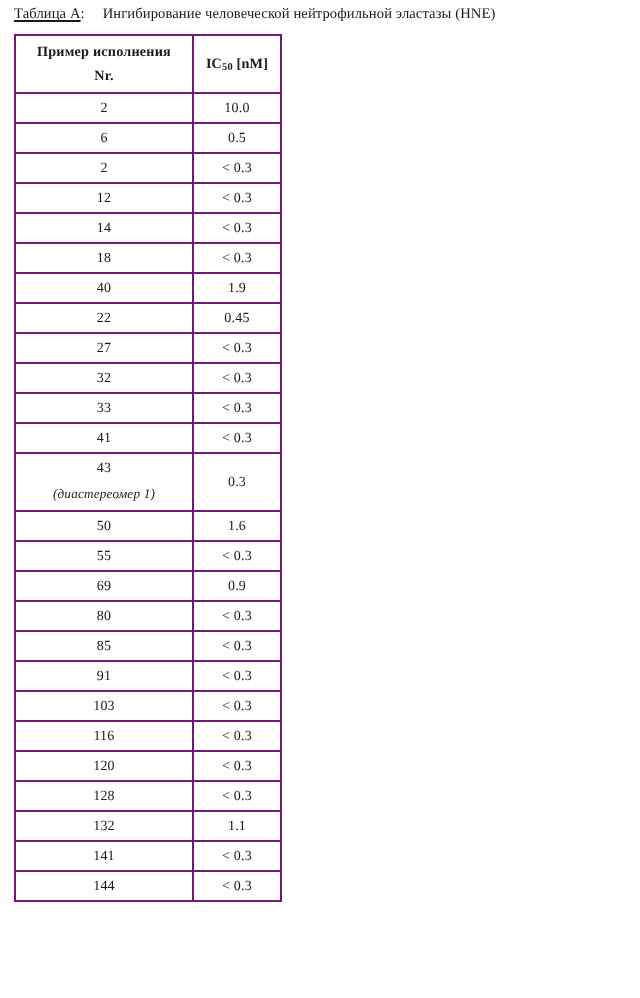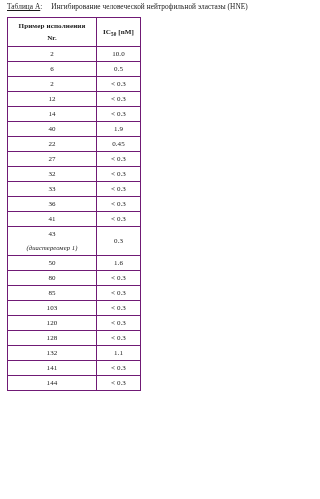--- a/index.html
+++ b/index.html
@@ -151,20 +151,26 @@
           <td class="ic50-cell">&lt; 0.3</td>
         </tr>
         <tr>
           <td class="example-cell">
             <span class="ex-num">14</span>
           </td>
           <td class="ic50-cell">&lt; 0.3</td>
         </tr>
         <tr>
           <td class="example-cell">
+            <span class="ex-num">18</span>
+          </td>
+          <td class="ic50-cell">&lt; 0.3</td>
+        </tr>
+        <tr>
+          <td class="example-cell">
             <span class="ex-num">40</span>
           </td>
           <td class="ic50-cell">1.9</td>
         </tr>
         <tr>
           <td class="example-cell">
             <span class="ex-num">22</span>
           </td>
           <td class="ic50-cell">0.45</td>
         </tr>
@@ -176,26 +182,20 @@
         </tr>
         <tr>
           <td class="example-cell">
             <span class="ex-num">32</span>
           </td>
           <td class="ic50-cell">&lt; 0.3</td>
         </tr>
         <tr>
           <td class="example-cell">
             <span class="ex-num">33</span>
-          </td>
-          <td class="ic50-cell">&lt; 0.3</td>
-        </tr>
-        <tr>
-          <td class="example-cell">
-            <span class="ex-num">36</span>
           </td>
           <td class="ic50-cell">&lt; 0.3</td>
         </tr>
         <tr>
           <td class="example-cell">
             <span class="ex-num">41</span>
           </td>
           <td class="ic50-cell">&lt; 0.3</td>
         </tr>
         <tr>
@@ -206,33 +206,57 @@
           <td class="ic50-cell">0.3</td>
         </tr>
         <tr>
           <td class="example-cell">
             <span class="ex-num">50</span>
           </td>
           <td class="ic50-cell">1.6</td>
         </tr>
         <tr>
           <td class="example-cell">
+            <span class="ex-num">55</span>
+          </td>
+          <td class="ic50-cell">&lt; 0.3</td>
+        </tr>
+        <tr>
+          <td class="example-cell">
+            <span class="ex-num">69</span>
+          </td>
+          <td class="ic50-cell">0.9</td>
+        </tr>
+        <tr>
+          <td class="example-cell">
             <span class="ex-num">80</span>
           </td>
           <td class="ic50-cell">&lt; 0.3</td>
         </tr>
         <tr>
           <td class="example-cell">
             <span class="ex-num">85</span>
           </td>
           <td class="ic50-cell">&lt; 0.3</td>
         </tr>
         <tr>
           <td class="example-cell">
+            <span class="ex-num">91</span>
+          </td>
+          <td class="ic50-cell">&lt; 0.3</td>
+        </tr>
+        <tr>
+          <td class="example-cell">
             <span class="ex-num">103</span>
+          </td>
+          <td class="ic50-cell">&lt; 0.3</td>
+        </tr>
+        <tr>
+          <td class="example-cell">
+            <span class="ex-num">116</span>
           </td>
           <td class="ic50-cell">&lt; 0.3</td>
         </tr>
         <tr>
           <td class="example-cell">
             <span class="ex-num">120</span>
           </td>
           <td class="ic50-cell">&lt; 0.3</td>
         </tr>
         <tr>

